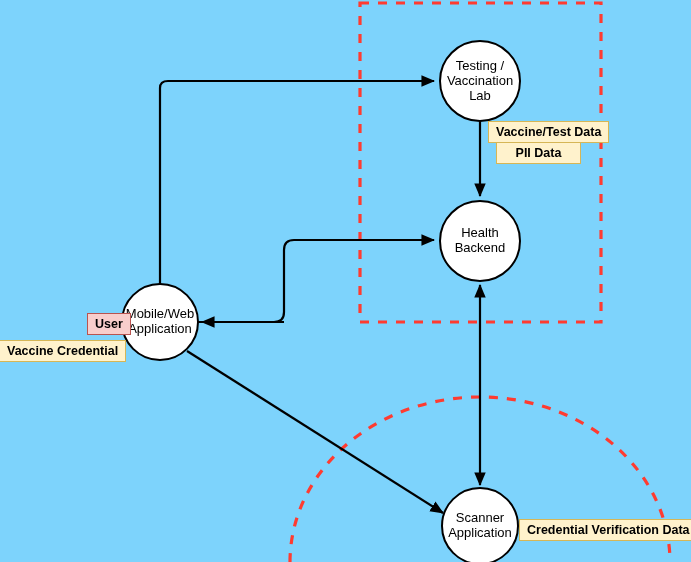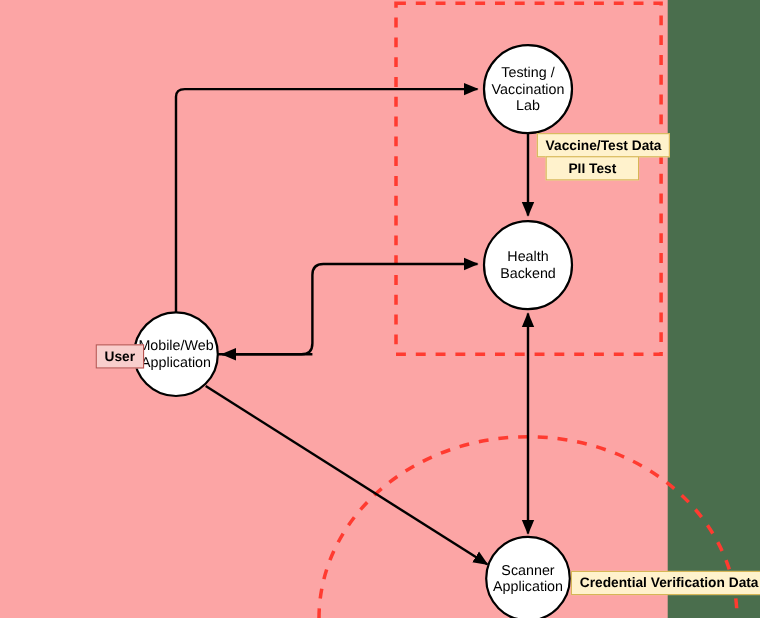--- a/index.html
+++ b/index.html
@@ -8,23 +8,23 @@
     background: #4a6e4d;
   }
   body {
     width: 691px;
     height: 562px;
     overflow: hidden;
     font-family: "Liberation Sans", sans-serif;
   }
   #diagram-root {
     position: relative;
-    width: 607px;
+    width: 691px;
     height: 562px;
-    background: #fca5a5;
+    background: #7dd3fc;
   }
   svg#diagram-svg {
     position: absolute;
     left: 0;
     top: 0;
     width: 691px;
     height: 562px;
     display: block;
   }
   .node-circle {
@@ -133,20 +133,21 @@
 
     <g>
       <circle class="node-circle" cx="480" cy="526" r="38"></circle>
       <text class="node-label" x="480" y="519">Scanner</text>
       <text class="node-label" x="480" y="534">Application</text>
     </g>
   </svg>
 
   <div class="edge-label" id="label-vaccine-test-data">Vaccine/Test Data</div>
 
-  <div class="edge-label" id="label-pii-data">PII Test</div>
+  <div class="edge-label" id="label-pii-data">PII Data</div>
 
   <div class="edge-label actor-label" id="label-user">User</div>
 
+  <div class="edge-label" id="label-vaccine-credential">Vaccine Credential</div>
 
   <div class="edge-label" id="label-credential-verification-data">Credential Verification Data</div>
 
 </div>
 
 </body></html>

